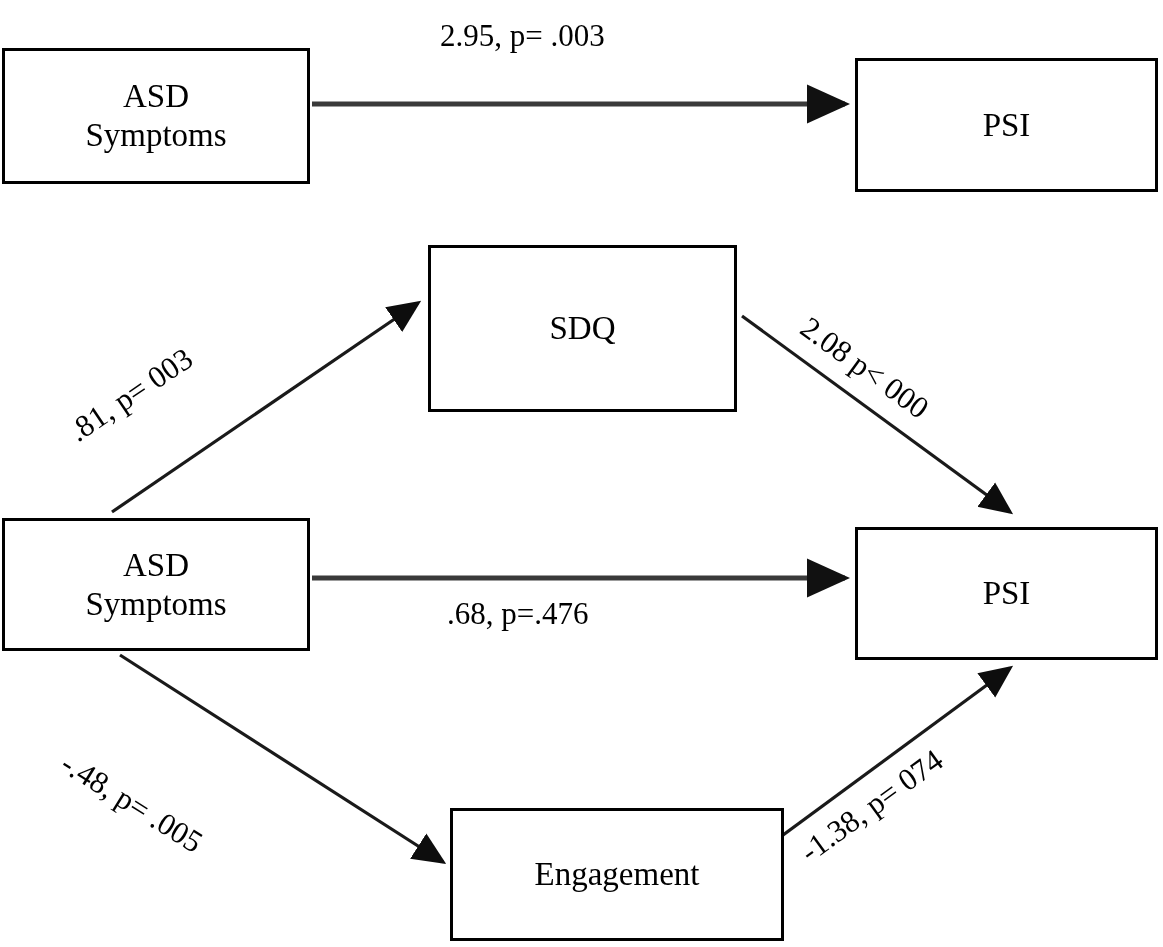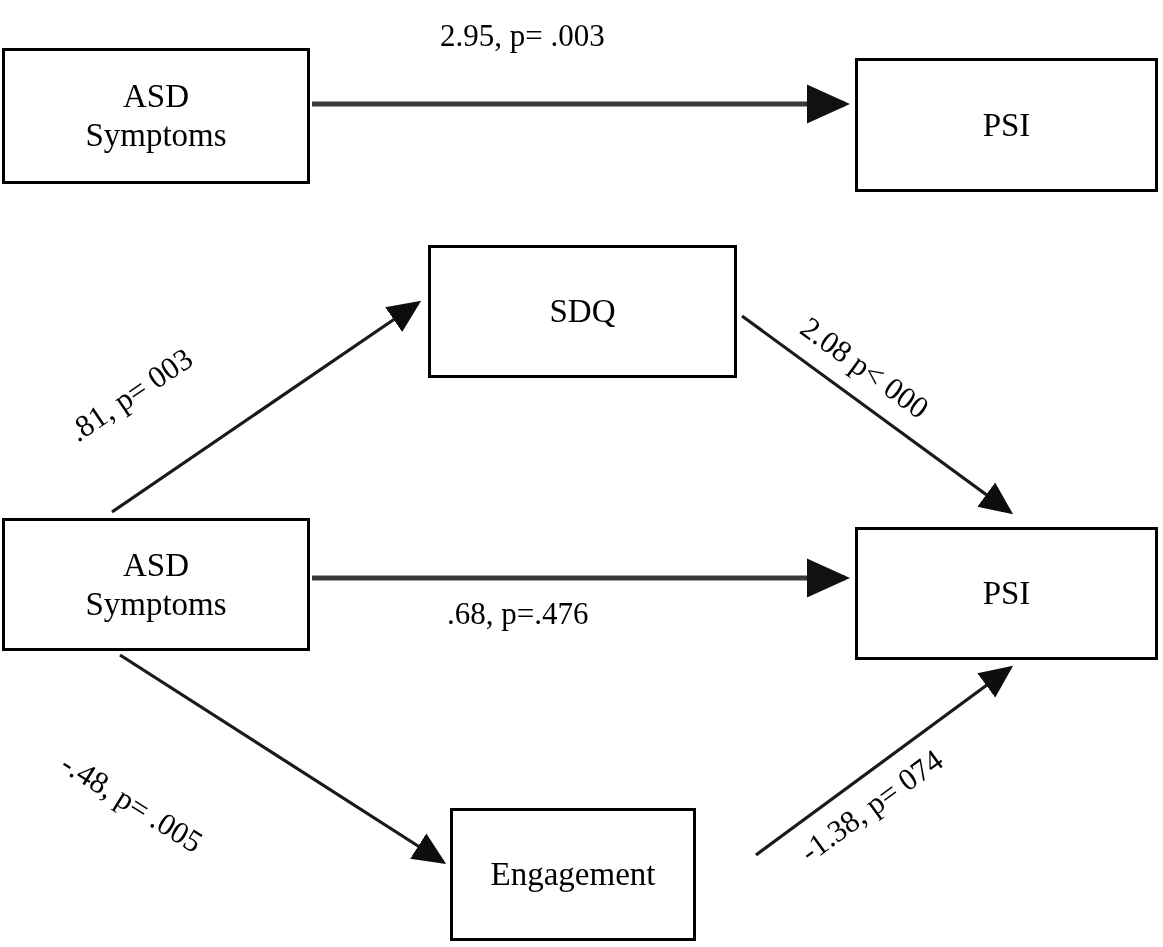--- a/index.html
+++ b/index.html
@@ -97,34 +97,34 @@
   </div>
 
   <div class="node-box" style="left:855px; top:58px; width:303px; height:134px;">
     <span class="node-label">PSI</span>
   </div>
 
   <div class="edge-label" style="left:440px; top:18px;">
     <span>2.95, p= .003</span>
   </div>
 
-  <div class="node-box" style="left:428px; top:245px; width:309px; height:133px;">
+  <div class="node-box" style="left:428px; top:245px; width:309px; height:167px;">
     <span class="node-label">SDQ</span>
   </div>
 
   <div class="node-box" style="left:2px; top:518px; width:308px; height:133px;">
     <span class="node-label">ASD
 Symptoms</span>
   </div>
 
   <div class="node-box" style="left:855px; top:527px; width:303px; height:133px;">
     <span class="node-label">PSI</span>
   </div>
 
-  <div class="node-box" style="left:450px; top:808px; width:246px; height:133px;">
+  <div class="node-box" style="left:450px; top:808px; width:334px; height:133px;">
     <span class="node-label">Engagement</span>
   </div>
 
   <div class="edge-label" style="left:60px; top:377px; transform: rotate(-34deg);">
     <span>.81, p= 003</span>
   </div>
 
   <div class="edge-label" style="left:790px; top:350px; transform: rotate(36deg);">
     <span>2.08 p&lt; 000</span>
   </div>

